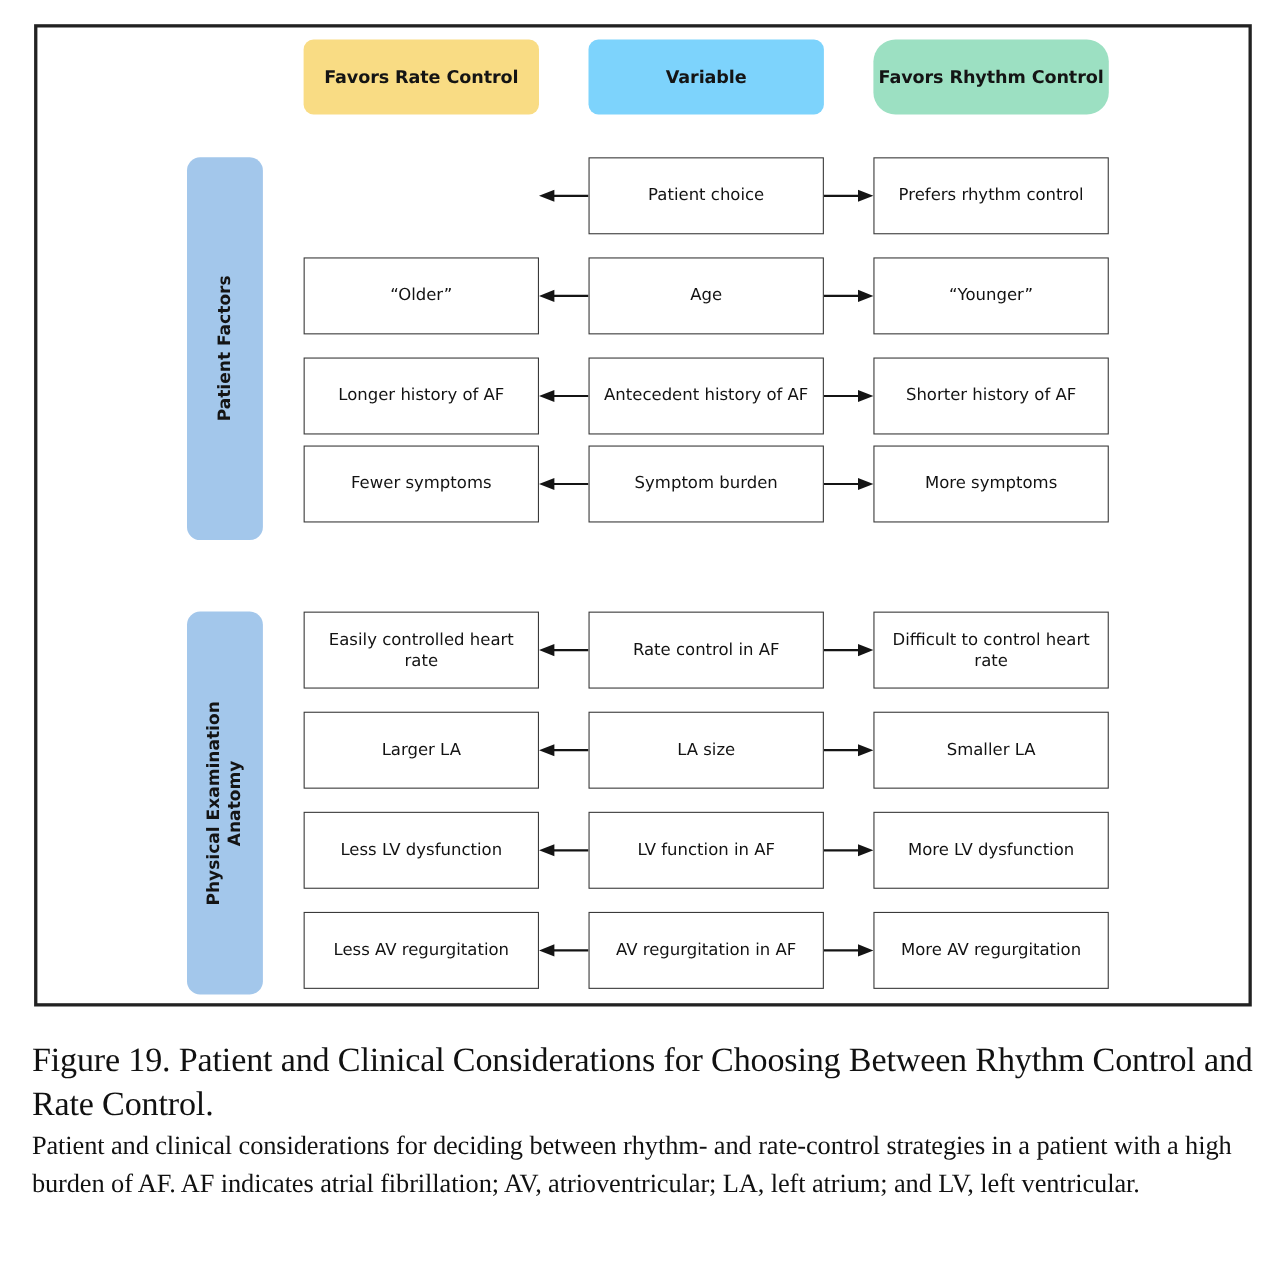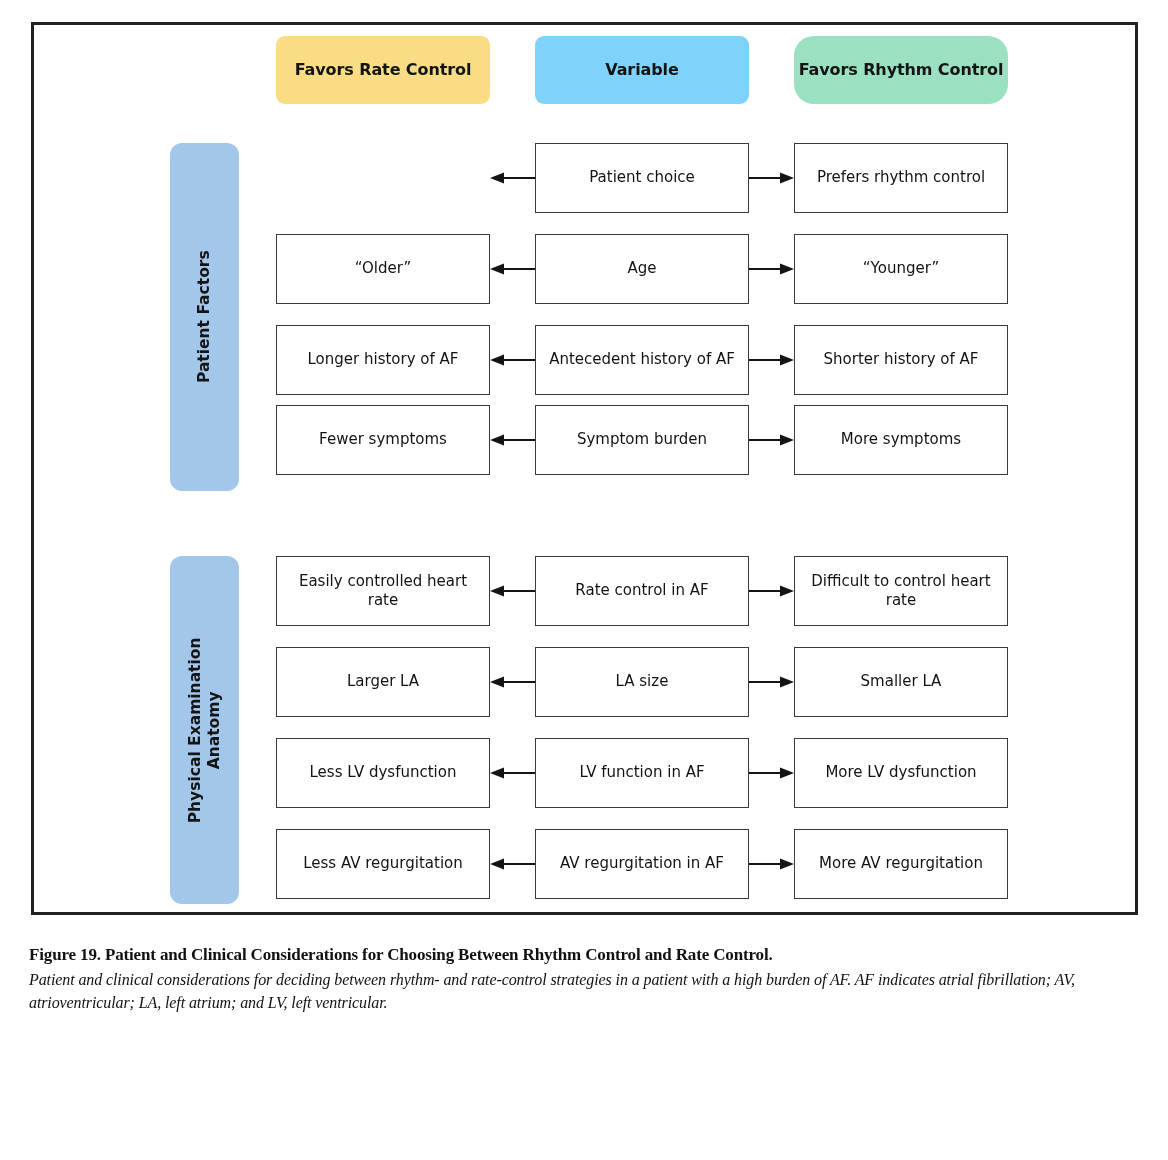--- a/index.html
+++ b/index.html
@@ -112,31 +112,30 @@
   
   #caption {
     position: absolute;
     left: 29px;
     top: 944px;
     width: 1115px;
     font-family: "Liberation Serif", "DejaVu Serif", serif;
     color: #111111;
   }
   #caption-title {
-    font-size: 17px;
-    font-weight: bold;
+    font-size: 31px;
+    font-weight: normal;
     line-height: 1.28;
     letter-spacing: -0.15px;
   }
   #caption-body {
-    font-size: 16px;
+    font-size: 24px;
     line-height: 1.45;
     letter-spacing: -0.1px;
     margin-top: 2px;
-    font-style: italic;
   }
 </style>
 </head>
 <body>
 
 <div id="page">
 
   <div id="figure-frame">
 
     <div class="pill pill-rate">

